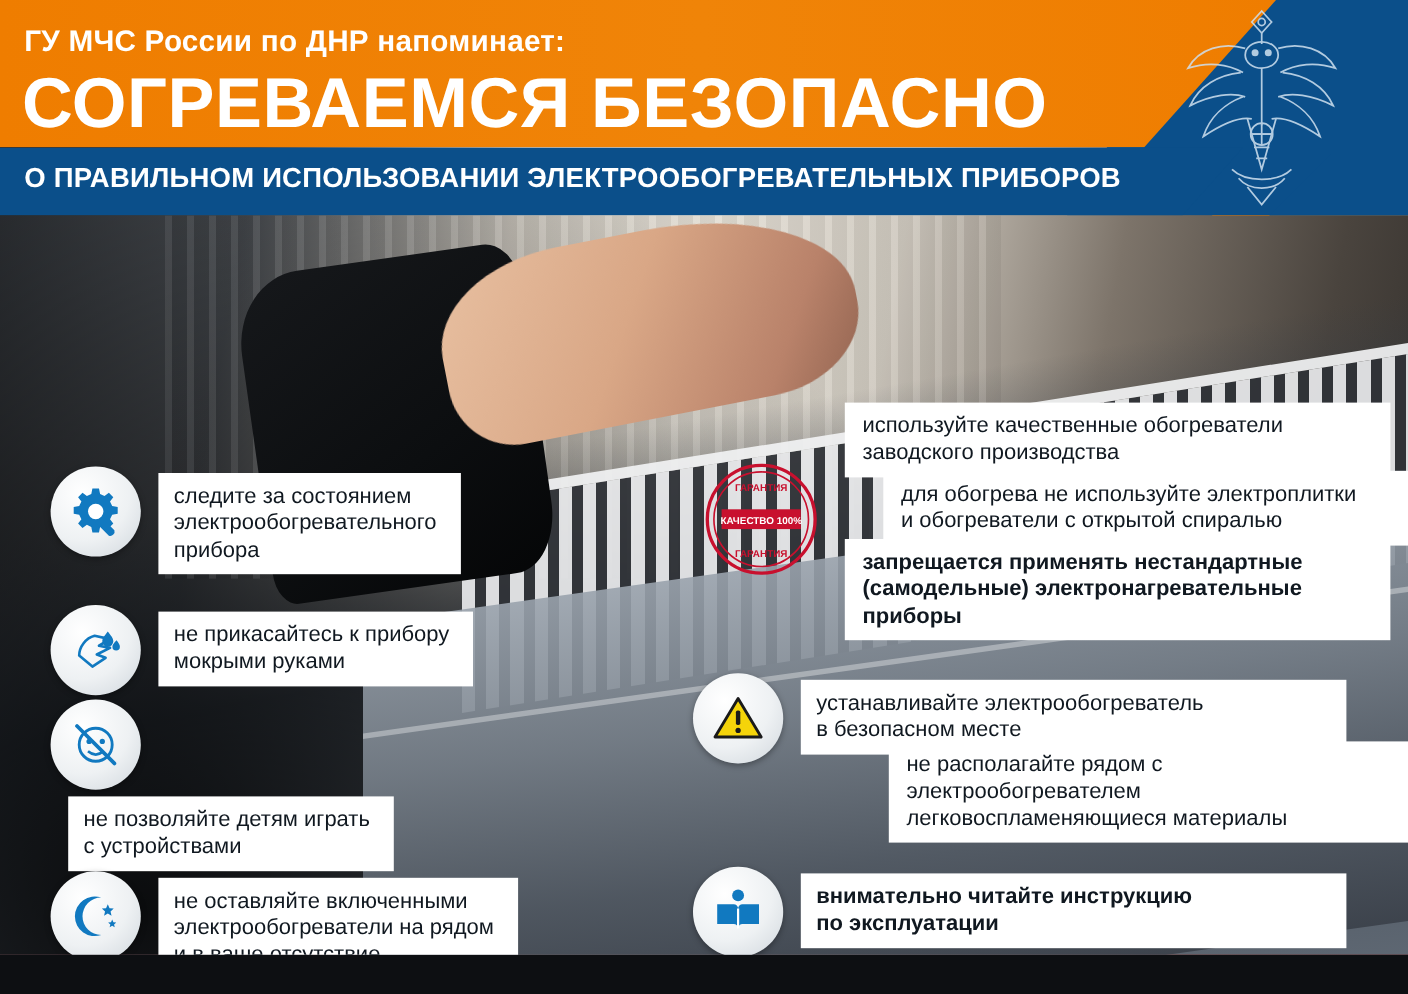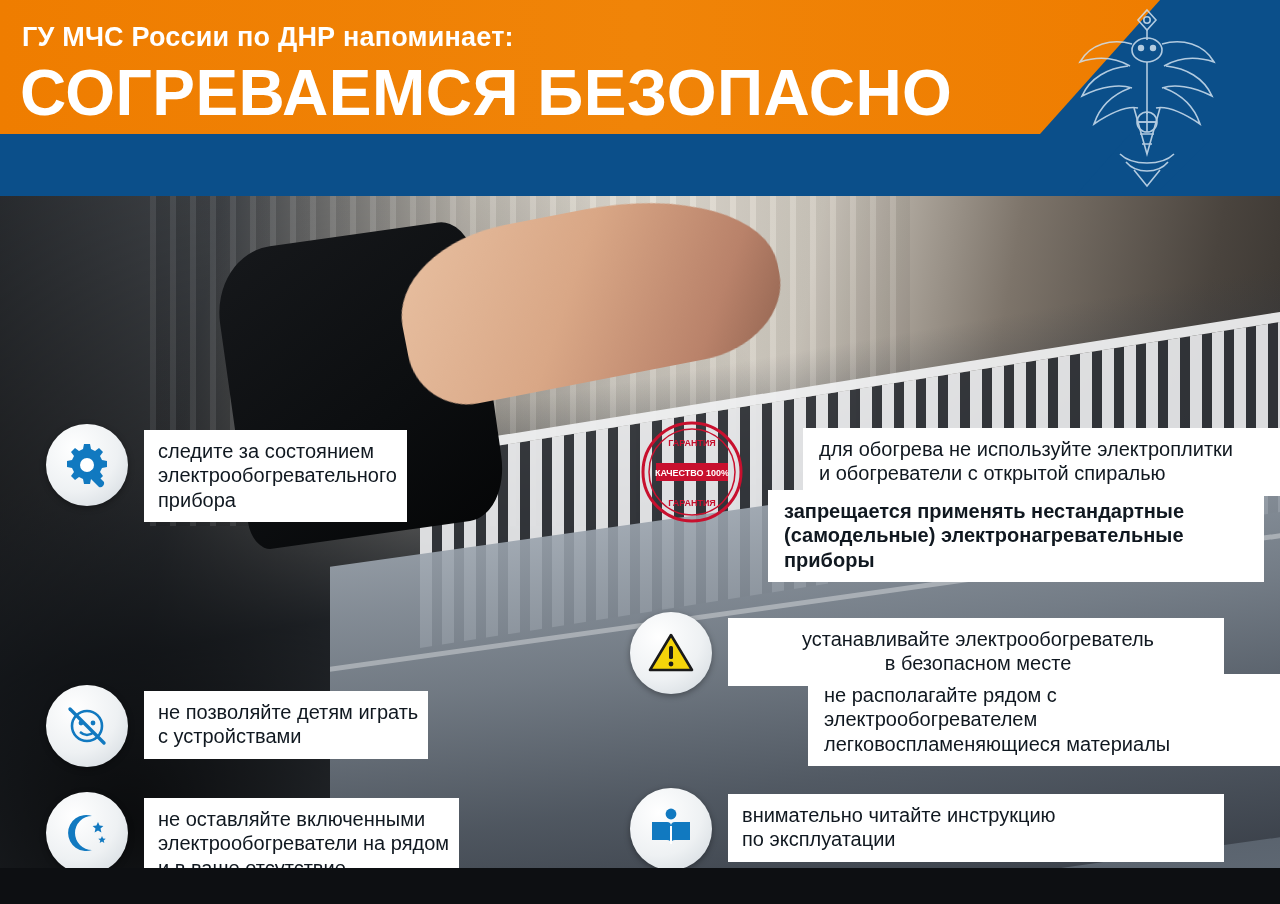--- a/index.html
+++ b/index.html
@@ -127,21 +127,21 @@
     width: 82px; height: 82px; border-radius: 50%;
     background: radial-gradient(circle at 35% 30%, #ffffff 0%, #eef1f3 55%, #cfd6dc 100%);
     display: flex; align-items: center; justify-content: center;
     flex: 0 0 auto;
     box-shadow: 0 2px 6px rgba(0,0,0,0.35);
   }
   .badge svg { width: 50px; height: 50px; }
   .tiptext {
     background: #ffffff; color: #101820;
     font-size: 20px; line-height: 1.22;
-    padding: 9px 10px 10px 14px;
+    padding: 9px 22px 10px 14px;
     margin-left: 16px; margin-top: 6px;
     white-space: pre-line;
   }
 
   
   .rblock {
     position: absolute; background: #ffffff; color: #101820;
     font-size: 20px; line-height: 1.22; padding: 9px 14px 10px 16px;
     white-space: pre-line;
   }
@@ -167,20 +167,21 @@
 
   <div class="header">
     <div class="hdr-right-orange"></div>
     <div class="hdr-right"></div>
     <div class="hdr-orange"></div>
     <div class="hdr-blue"></div>
     <div class="hdr-blue-lower"></div>
 
     <div class="hdr-line1">ГУ МЧС России по ДНР напоминает:</div>
     <div class="hdr-line2">СОГРЕВАЕМСЯ БЕЗОПАСНО</div>
+    <div class="hdr-line3">О ПРАВИЛЬНОМ ИСПОЛЬЗОВАНИИ ЭЛЕКТРООБОГРЕВАТЕЛЬНЫХ ПРИБОРОВ</div>
 
     <svg class="emblem" viewBox="0 0 150 190">
       <g fill="none" stroke="#cfe0ef" stroke-width="1.6" opacity="0.9">
         <path d="M75 6 L84 16 L75 26 L66 16 Z"></path>
         <circle cx="75" cy="16" r="3.2"></circle>
         <path d="M75 26 v10"></path>
         <ellipse cx="75" cy="46" rx="15" ry="12"></ellipse>
         <circle cx="69" cy="44" r="2.4" fill="#cfe0ef"></circle>
         <circle cx="81" cy="44" r="2.4" fill="#cfe0ef"></circle>
         <path d="M60 40 C40 34 18 40 8 58 C26 52 44 54 58 62"></path>
@@ -218,22 +219,33 @@
           <circle cx="25" cy="25" r="7" fill="#ffffff"></circle>
         </g>
         <path d="M30 30 l12 12 a4 4 0 0 1-5 5 l-12-12z" fill="#1179c0"></path>
       </svg>
     </div>
     <div class="tiptext">следите за состоянием
 электрообогревательного
 прибора</div>
   </div>
 
-
-  <div class="tip" style="left:46px; top:685px;">
+  <div class="tip" style="left:46px; top:550px;">
+    <div class="badge">
+      <svg viewBox="0 0 50 50">
+        <path d="M10 30 C10 22 16 14 24 12 l14 3 -10 6 10 2 -12 6 8 3 -12 8z" fill="none" stroke="#1179c0" stroke-width="2.4" stroke-linejoin="round"></path>
+        <path d="M36 8 c3 4 5 6 5 9 a5 5 0 0 1-10 0 c0-3 2-5 5-9z" fill="#1179c0"></path>
+        <path d="M44 16 c2 3 3 4 3 6 a3.4 3.4 0 0 1-6.8 0 c0-2 1-3 3.8-6z" fill="#1179c0"></path>
+      </svg>
+    </div>
+    <div class="tiptext">не прикасайтесь к прибору
+мокрыми руками</div>
+  </div>
+
+  <div class="tip" style="left:46px; top:636px;flex-direction:column;">
     <div class="badge">
       <svg viewBox="0 0 50 50">
         <circle cx="25" cy="25" r="15" fill="none" stroke="#1179c0" stroke-width="2.6"></circle>
         <circle cx="19" cy="22" r="2.4" fill="#1179c0"></circle>
         <circle cx="31" cy="22" r="2.4" fill="#1179c0"></circle>
         <path d="M18 31 q7 6 14 0" fill="none" stroke="#1179c0" stroke-width="2.4"></path>
         <path d="M8 8 L42 42" stroke="#1179c0" stroke-width="3.4" stroke-linecap="round"></path>
       </svg>
     </div>
     <div class="tiptext">не позволяйте детям играть
@@ -246,42 +258,44 @@
         <path d="M30 8 A18 18 0 1 0 30 42 A14 14 0 0 1 30 8z" fill="#1179c0"></path>
         <path d="M36 14 l1.6 3.6 3.8.4-2.9 2.6.9 3.8-3.4-2-3.4 2 .9-3.8-2.9-2.6 3.8-.4z" fill="#1179c0"></path>
         <path d="M40 28 l1.1 2.4 2.6.3-2 1.7.6 2.6-2.3-1.4-2.3 1.4.6-2.6-2-1.7 2.6-.3z" fill="#1179c0"></path>
       </svg>
     </div>
     <div class="tiptext">не оставляйте включенными
 электрообогреватели на рядом
 и в ваше отсутствие</div>
   </div>
 
+  <div class="rblock" style="left:768px; top:366px; width:496px;">используйте качественные обогреватели
+заводского производства</div>
   <div class="rblock" style="left:768px; top:428px; width:496px;margin-left:35px;">для обогрева не используйте электроплитки
 и обогреватели с открытой спиралью</div>
   <div class="rblock" style="left:768px; top:490px; width:496px;font-weight:bold;">запрещается применять нестандартные
 (самодельные) электронагревательные
 приборы</div>
 
-  <div class="tip" style="left:630px; top:612px;text-align:center;">
+  <div class="tip" style="left:630px; top:612px;">
     <div class="badge">
       <svg viewBox="0 0 50 50">
         <path d="M25 7 L46 42 H4 Z" fill="#f5d40a" stroke="#1a1a1a" stroke-width="2.6" stroke-linejoin="round"></path>
         <rect x="23" y="18" width="4" height="13" rx="1.6" fill="#1a1a1a"></rect>
         <circle cx="25" cy="36" r="2.4" fill="#1a1a1a"></circle>
       </svg>
     </div>
     <div class="tiptext" style="width:496px;">устанавливайте электрообогреватель
 в безопасном месте</div>
   </div>
   <div class="rblock" style="left:808px; top:674px; width:496px;">не располагайте рядом с
 электрообогревателем
 легковоспламеняющиеся материалы</div>
 
-  <div class="tip" style="left:630px; top:788px;">
+  <div class="tip" style="left:630px; top:788px;font-weight:bold;">
     <div class="badge">
       <svg viewBox="0 0 50 50">
         <circle cx="25" cy="10" r="5.4" fill="#1179c0"></circle>
         <path d="M6 18 h15 a4 4 0 0 1 4 4 v18 a4 4 0 0 0-4-4 H6z" fill="#1179c0"></path>
         <path d="M44 18 h-15 a4 4 0 0 0-4 4 v18 a4 4 0 0 1 4-4 h15z" fill="#1179c0"></path>
         <path d="M25 22 v18" stroke="#ffffff" stroke-width="2"></path>
       </svg>
     </div>
     <div class="tiptext" style="width:496px;">внимательно читайте инструкцию
 по эксплуатации</div>

